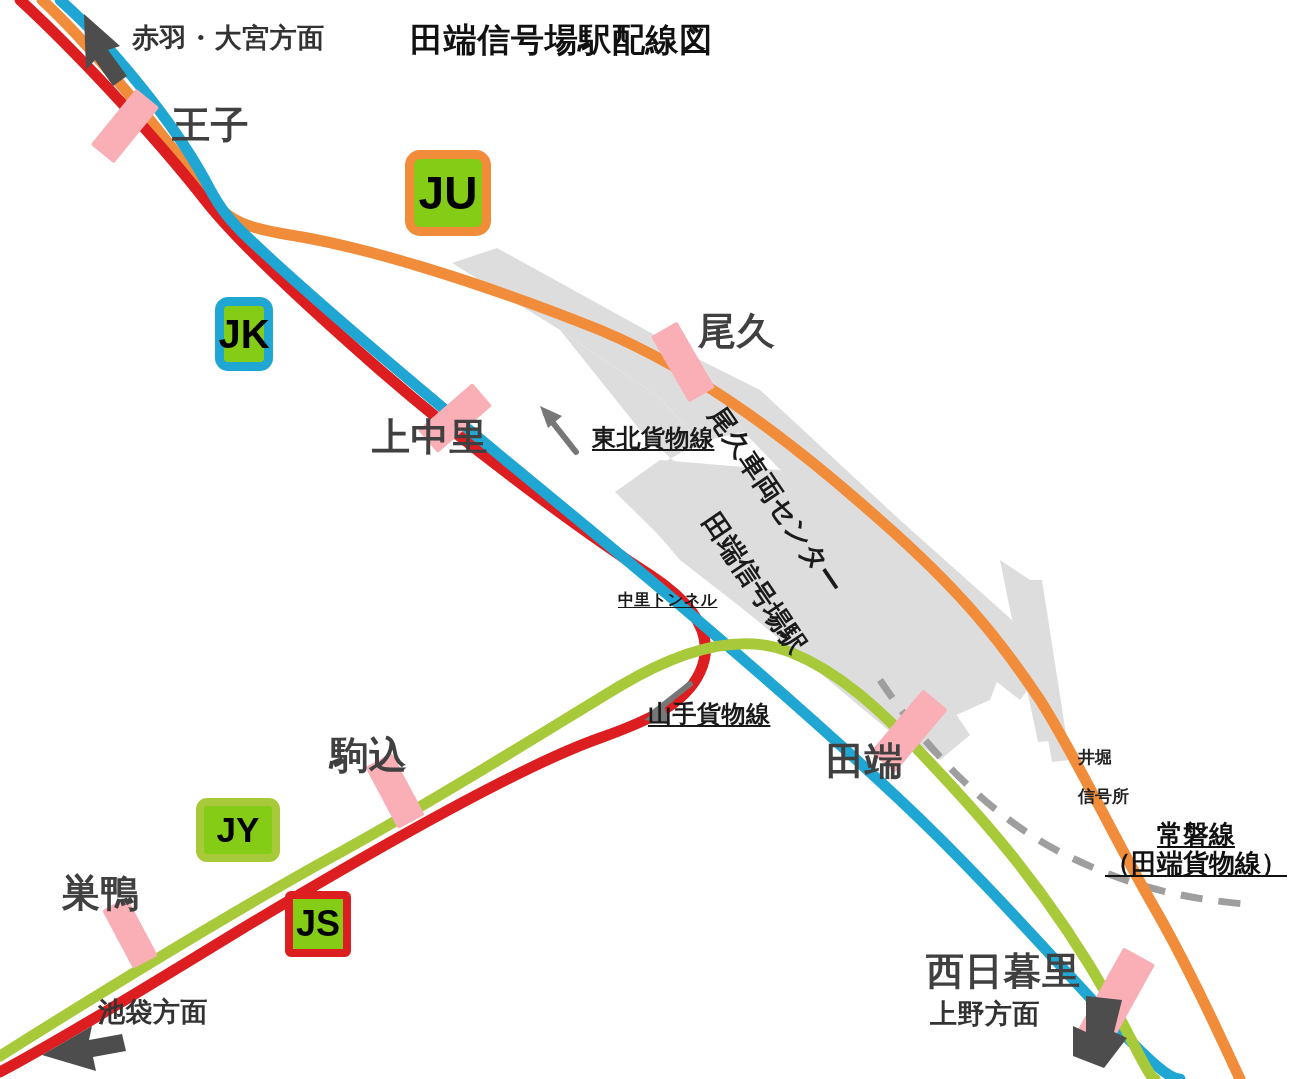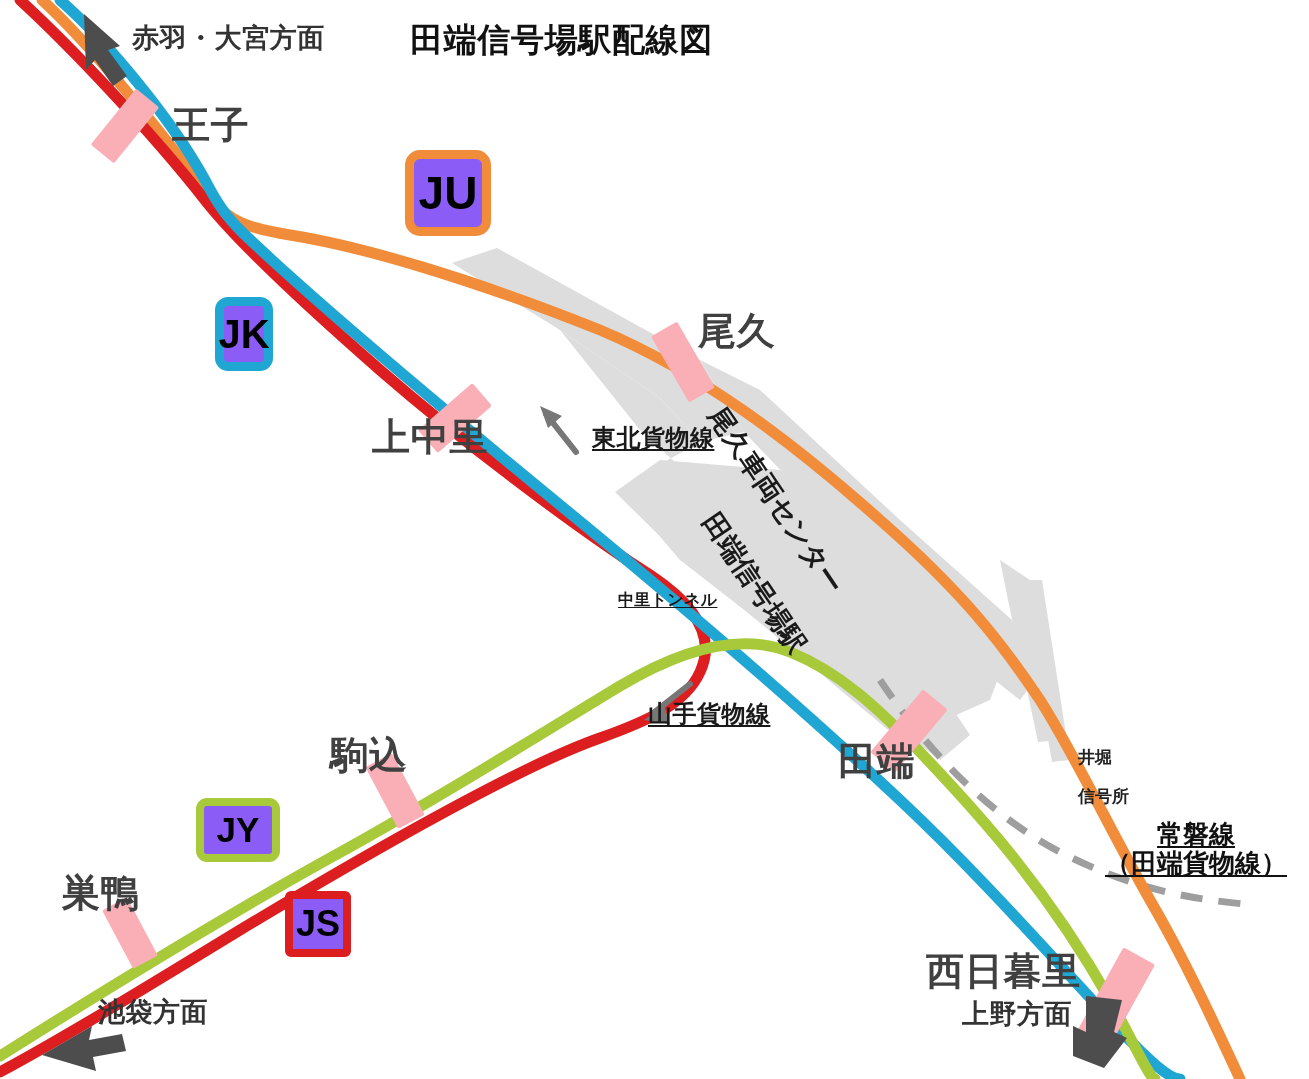--- a/index.html
+++ b/index.html
@@ -89,21 +89,21 @@
     font-weight: bold;
     color: #111111;
     text-decoration: underline;
     text-underline-offset: 3px;
     line-height: 1.1;
     text-align: center;
   }
   .badge {
     position: absolute;
     box-sizing: border-box;
-    background: #8b5cf6;
+    background: #84cc16;
     display: flex;
     align-items: center;
     justify-content: center;
     font-family: "Liberation Sans", "DejaVu Sans", sans-serif;
     font-weight: bold;
     color: #000000;
   }
   .badge-ju { width: 86px; height: 86px; border: 9px solid #F18D3A; border-radius: 15px; font-size: 46px; }
   .badge-jk { width: 58px; height: 74px; border: 9px solid #20A6D2; border-radius: 13px; font-size: 40px; }
   .badge-jy { width: 84px; height: 64px; border: 8px solid #A8CA3A; border-radius: 11px; font-size: 35px; }
@@ -188,26 +188,26 @@
 
       <line x1="690" y1="684" x2="652" y2="714" stroke="#777777" stroke-width="6" stroke-linecap="round"></line>
       <path d="M 644,720 L 664,706 L 670,724 Z" fill="#777777"></path>
     </g>
   </svg>
 
   <div class="lbl title-label" style="left:410px; top:18px;">田端信号場駅配線図</div>
 
   <div class="lbl dir-label" style="left:132px; top:20px;">赤羽・大宮方面</div>
   <div class="lbl dir-label" style="left:98px; top:994px;">池袋方面</div>
-  <div class="lbl dir-label" style="left:962px; top:996px;">上野方面</div>
+  <div class="lbl dir-label" style="left:930px; top:996px;">上野方面</div>
 
   <div class="lbl station-label" style="left:172px; top:100px;">王子</div>
   <div class="lbl station-label" style="left:372px; top:412px;">上中里</div>
   <div class="lbl station-label" style="left:698px; top:306px;">尾久</div>
-  <div class="lbl station-label" style="left:826px; top:736px;margin-left:12px;">田端</div>
+  <div class="lbl station-label" style="left:826px; top:736px;">田端</div>
   <div class="lbl station-label" style="left:330px; top:730px;">駒込</div>
   <div class="lbl station-label" style="left:62px; top:868px;">巣鴨</div>
   <div class="lbl station-label" style="left:926px; top:946px;">西日暮里</div>
 
   <div class="badge badge-ju" style="left:405px; top:150px;">JU</div>
   <div class="badge badge-jk" style="left:215px; top:297px;">JK</div>
   <div class="badge badge-jy" style="left:196px; top:798px;">JY</div>
   <div class="badge badge-js" style="left:285px; top:891px;">JS</div>
 
   <div class="lbl line-label" style="left:592px; top:422px;">東北貨物線</div>

